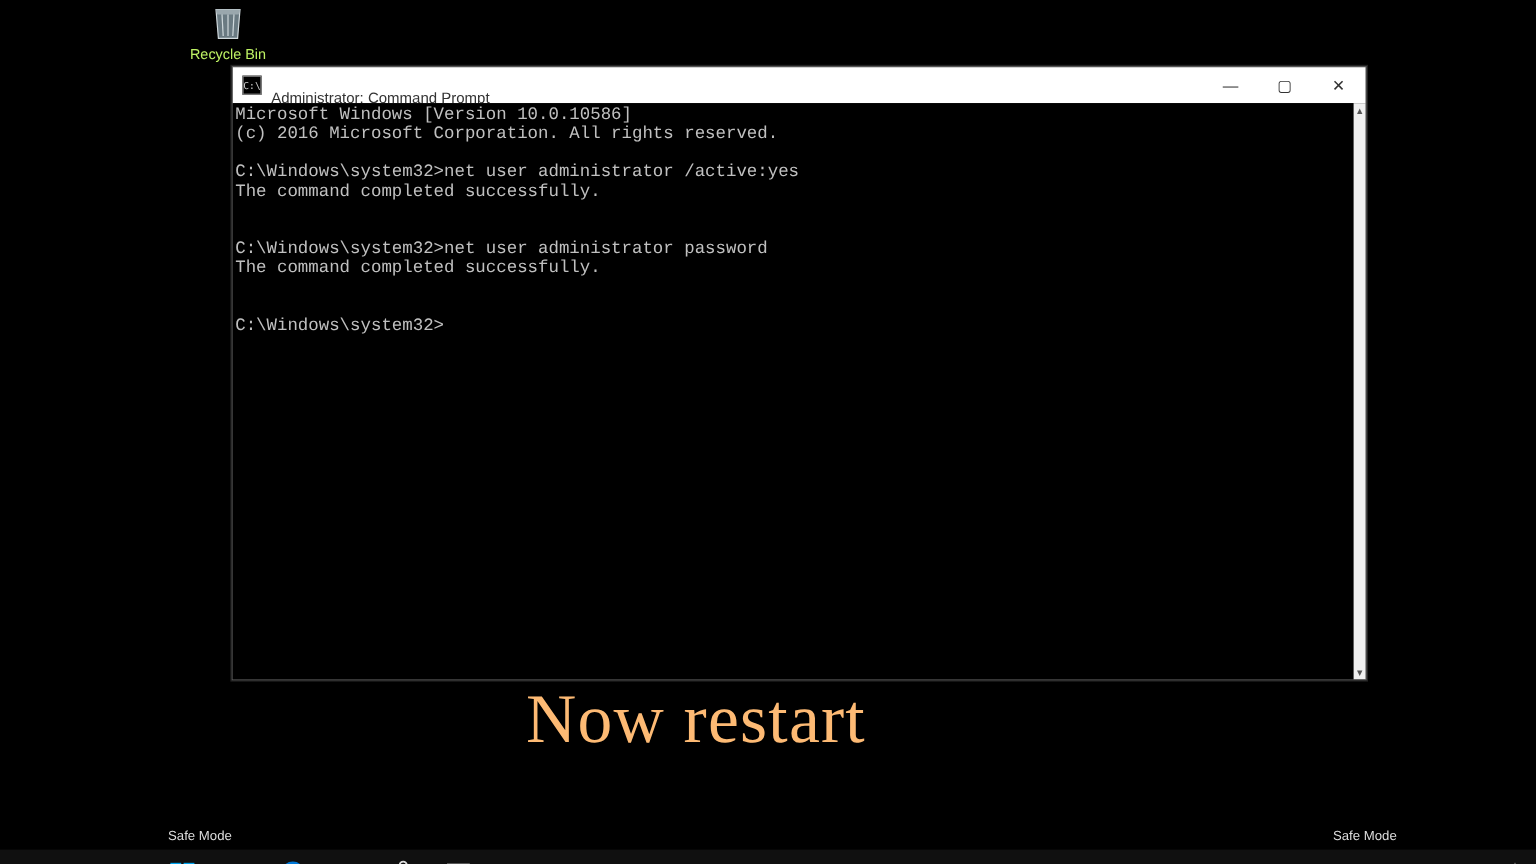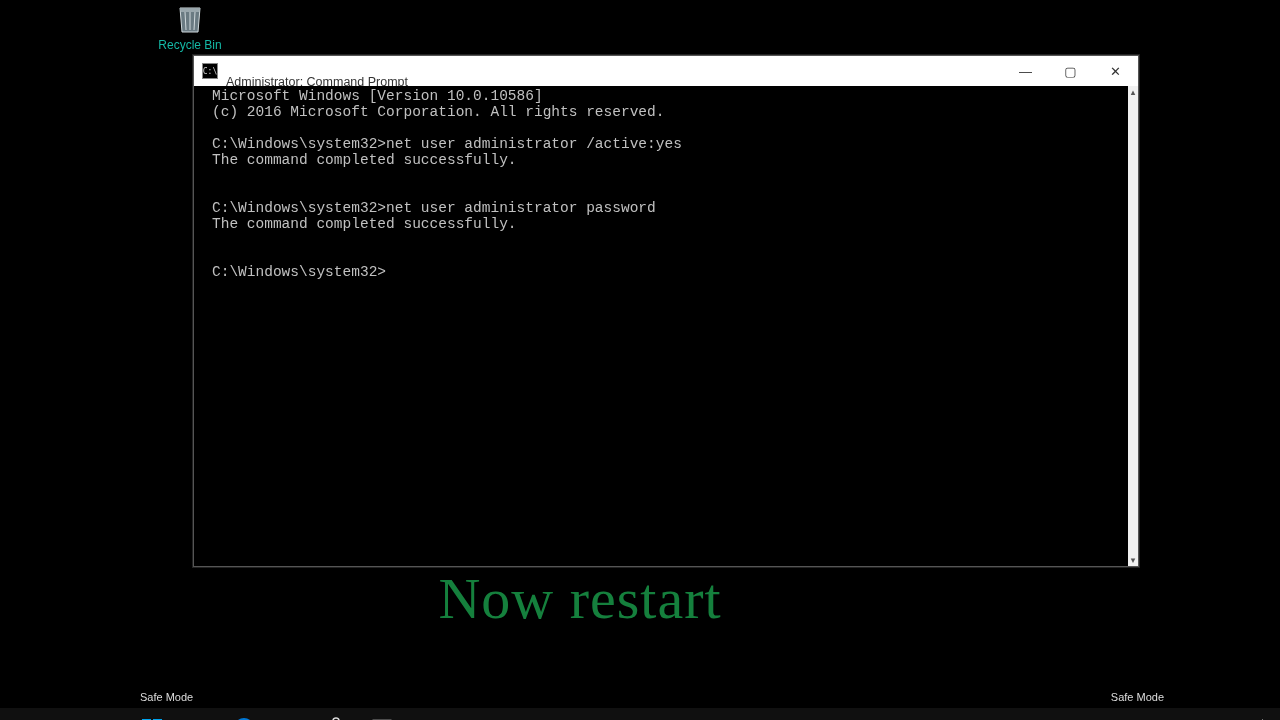--- a/index.html
+++ b/index.html
@@ -11,21 +11,21 @@
       overflow: hidden;
       position: relative;
     }
     
     .desktop-icon {
       position: absolute;
       top: 0px;
       left: 150px;
       width: 80px;
       text-align: center;
-      color: #14b8a6;
+      color: #bef264;
       font-size: 12px;
       cursor: pointer;
     }
     .desktop-icon .bin {
       width: 36px;
       height: 36px;
       margin: 0 auto 2px auto;
       position: relative;
     }
     .desktop-icon .bin svg { width: 100%; height: 100%; }
@@ -80,21 +80,20 @@
       position: absolute;
       top: 30px; left: 0; right: 10px; bottom: 0;
       background: #000;
       color: #c0c0c0;
       font-family: Consolas, "Courier New", monospace;
       font-size: 14.5px;
       line-height: 16px;
       padding: 2px 0 0 2px;
       white-space: pre;
       overflow: hidden;
-      margin-left: 16px;
     }
     .scrollbar {
       position: absolute;
       top: 30px; right: 0; bottom: 0;
       width: 10px;
       background: #f0f0f0;
     }
     .scrollbar .arrow {
       height: 12px;
       display: flex;
@@ -105,21 +104,21 @@
       cursor: pointer;
     }
     .scrollbar .arrow.down { position: absolute; bottom: 0; left: 0; right: 0; }
 
     
     .caption {
       position: absolute;
       top: 565px;
       left: 0; right: 0;
       text-align: center;
-      color: #15803d;
+      color: #fdba74;
       font-family: Georgia, "Times New Roman", serif;
       font-size: 58px;
       letter-spacing: 1px;
       padding-right: 120px;
     }
 
     
     .safemode {
       position: absolute;
       bottom: 17px;

